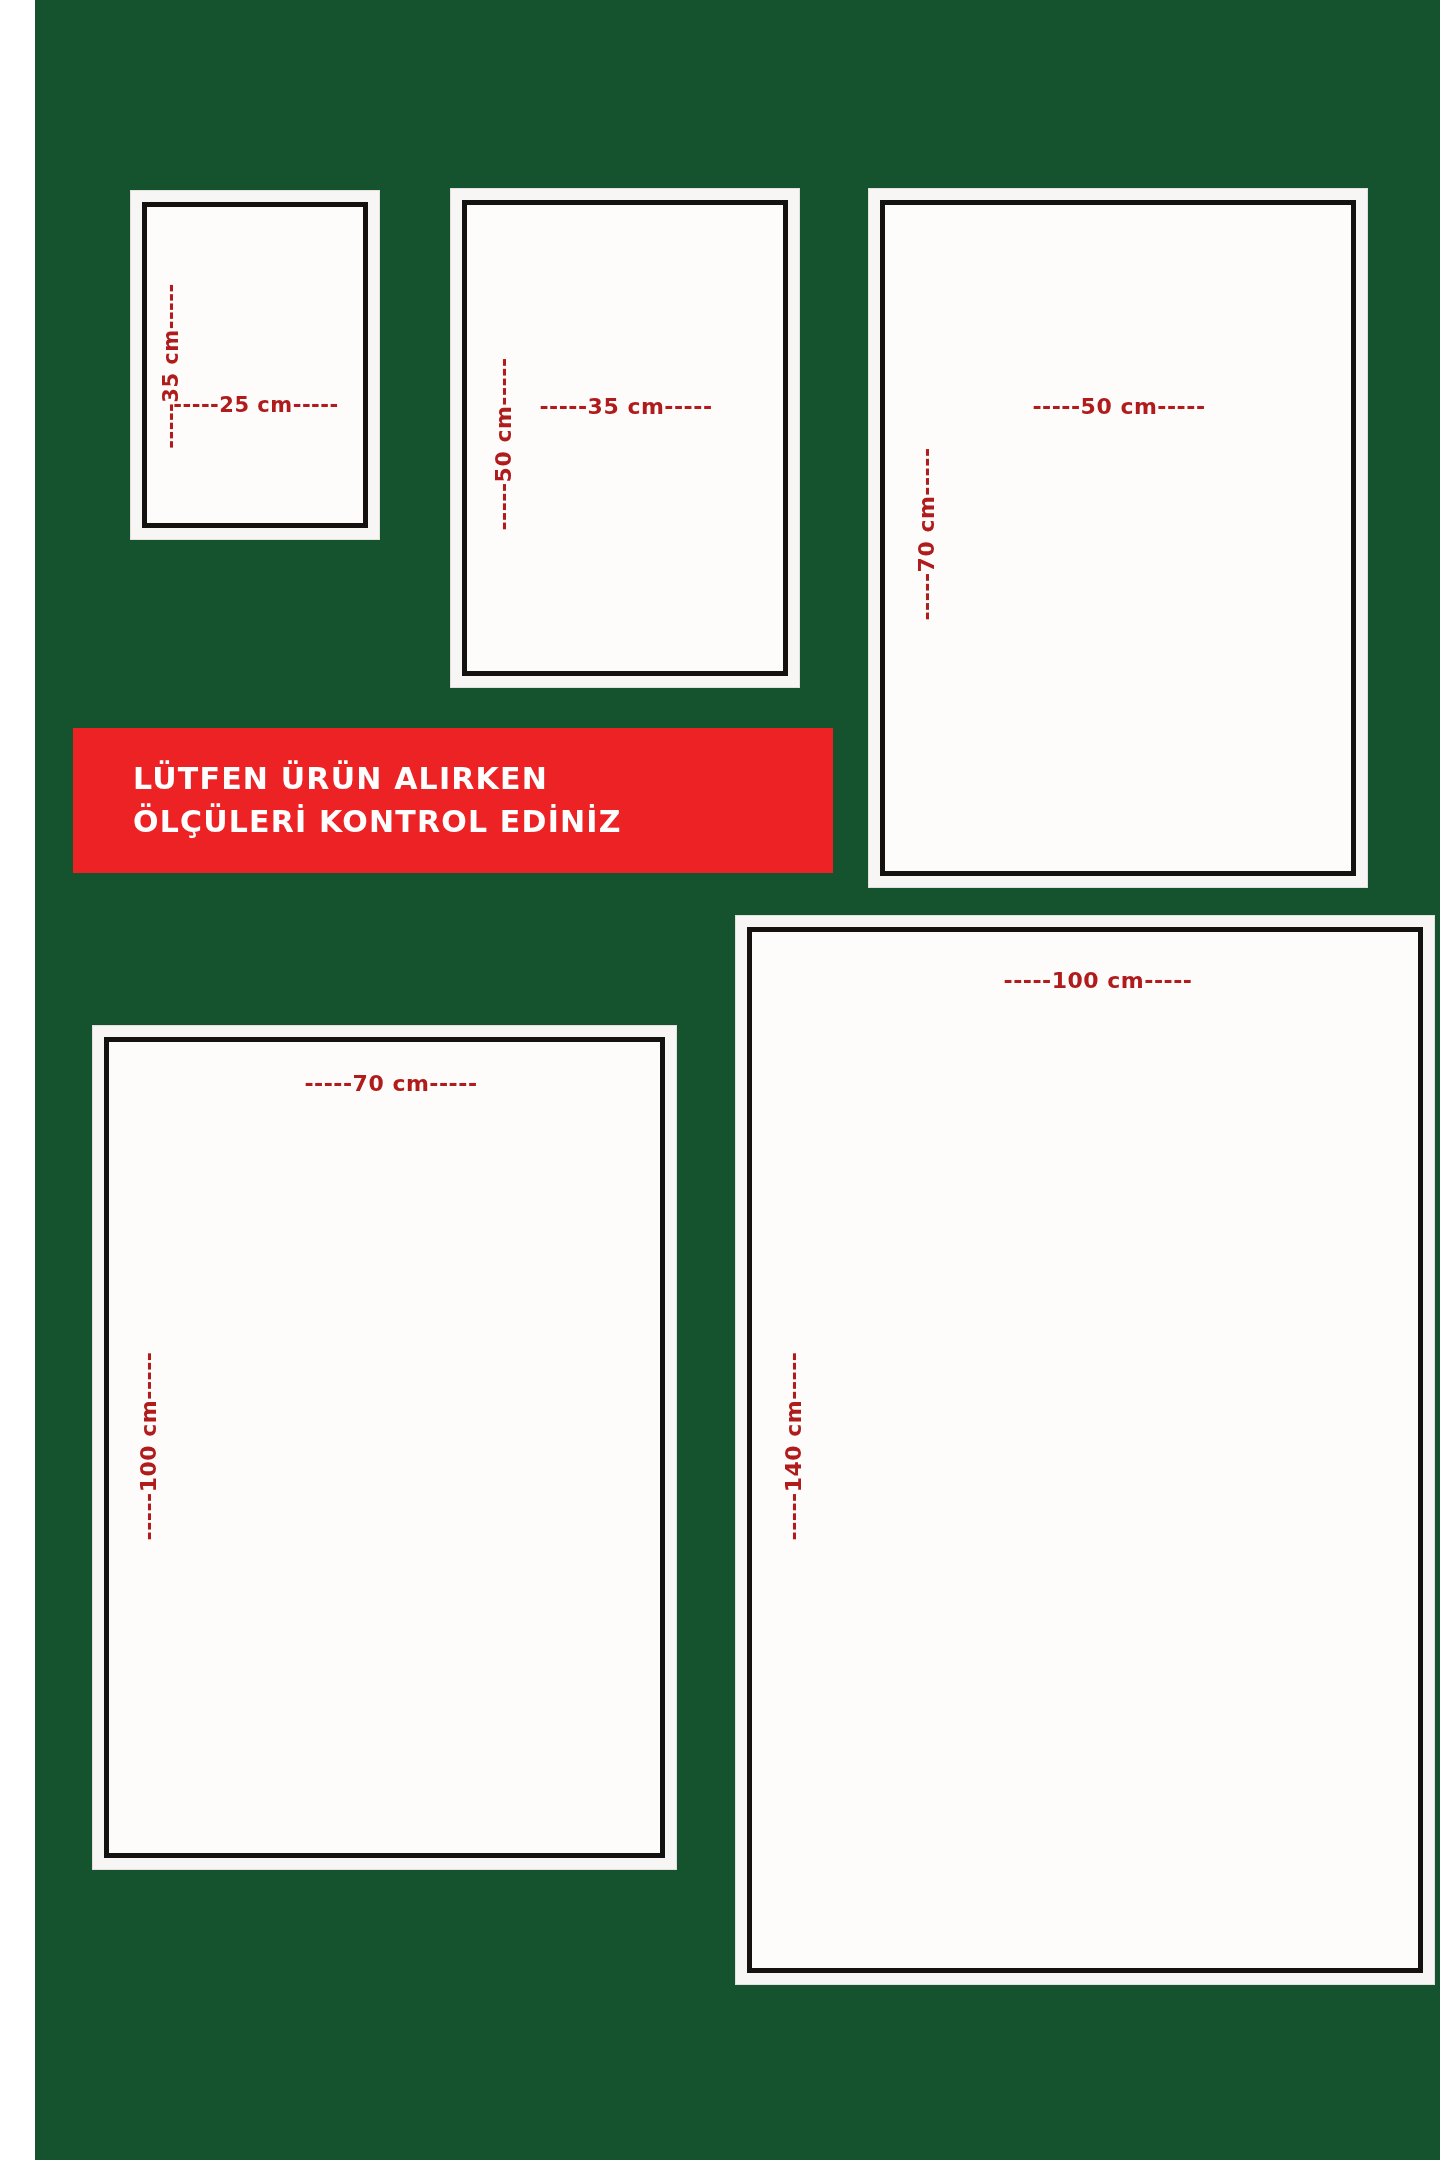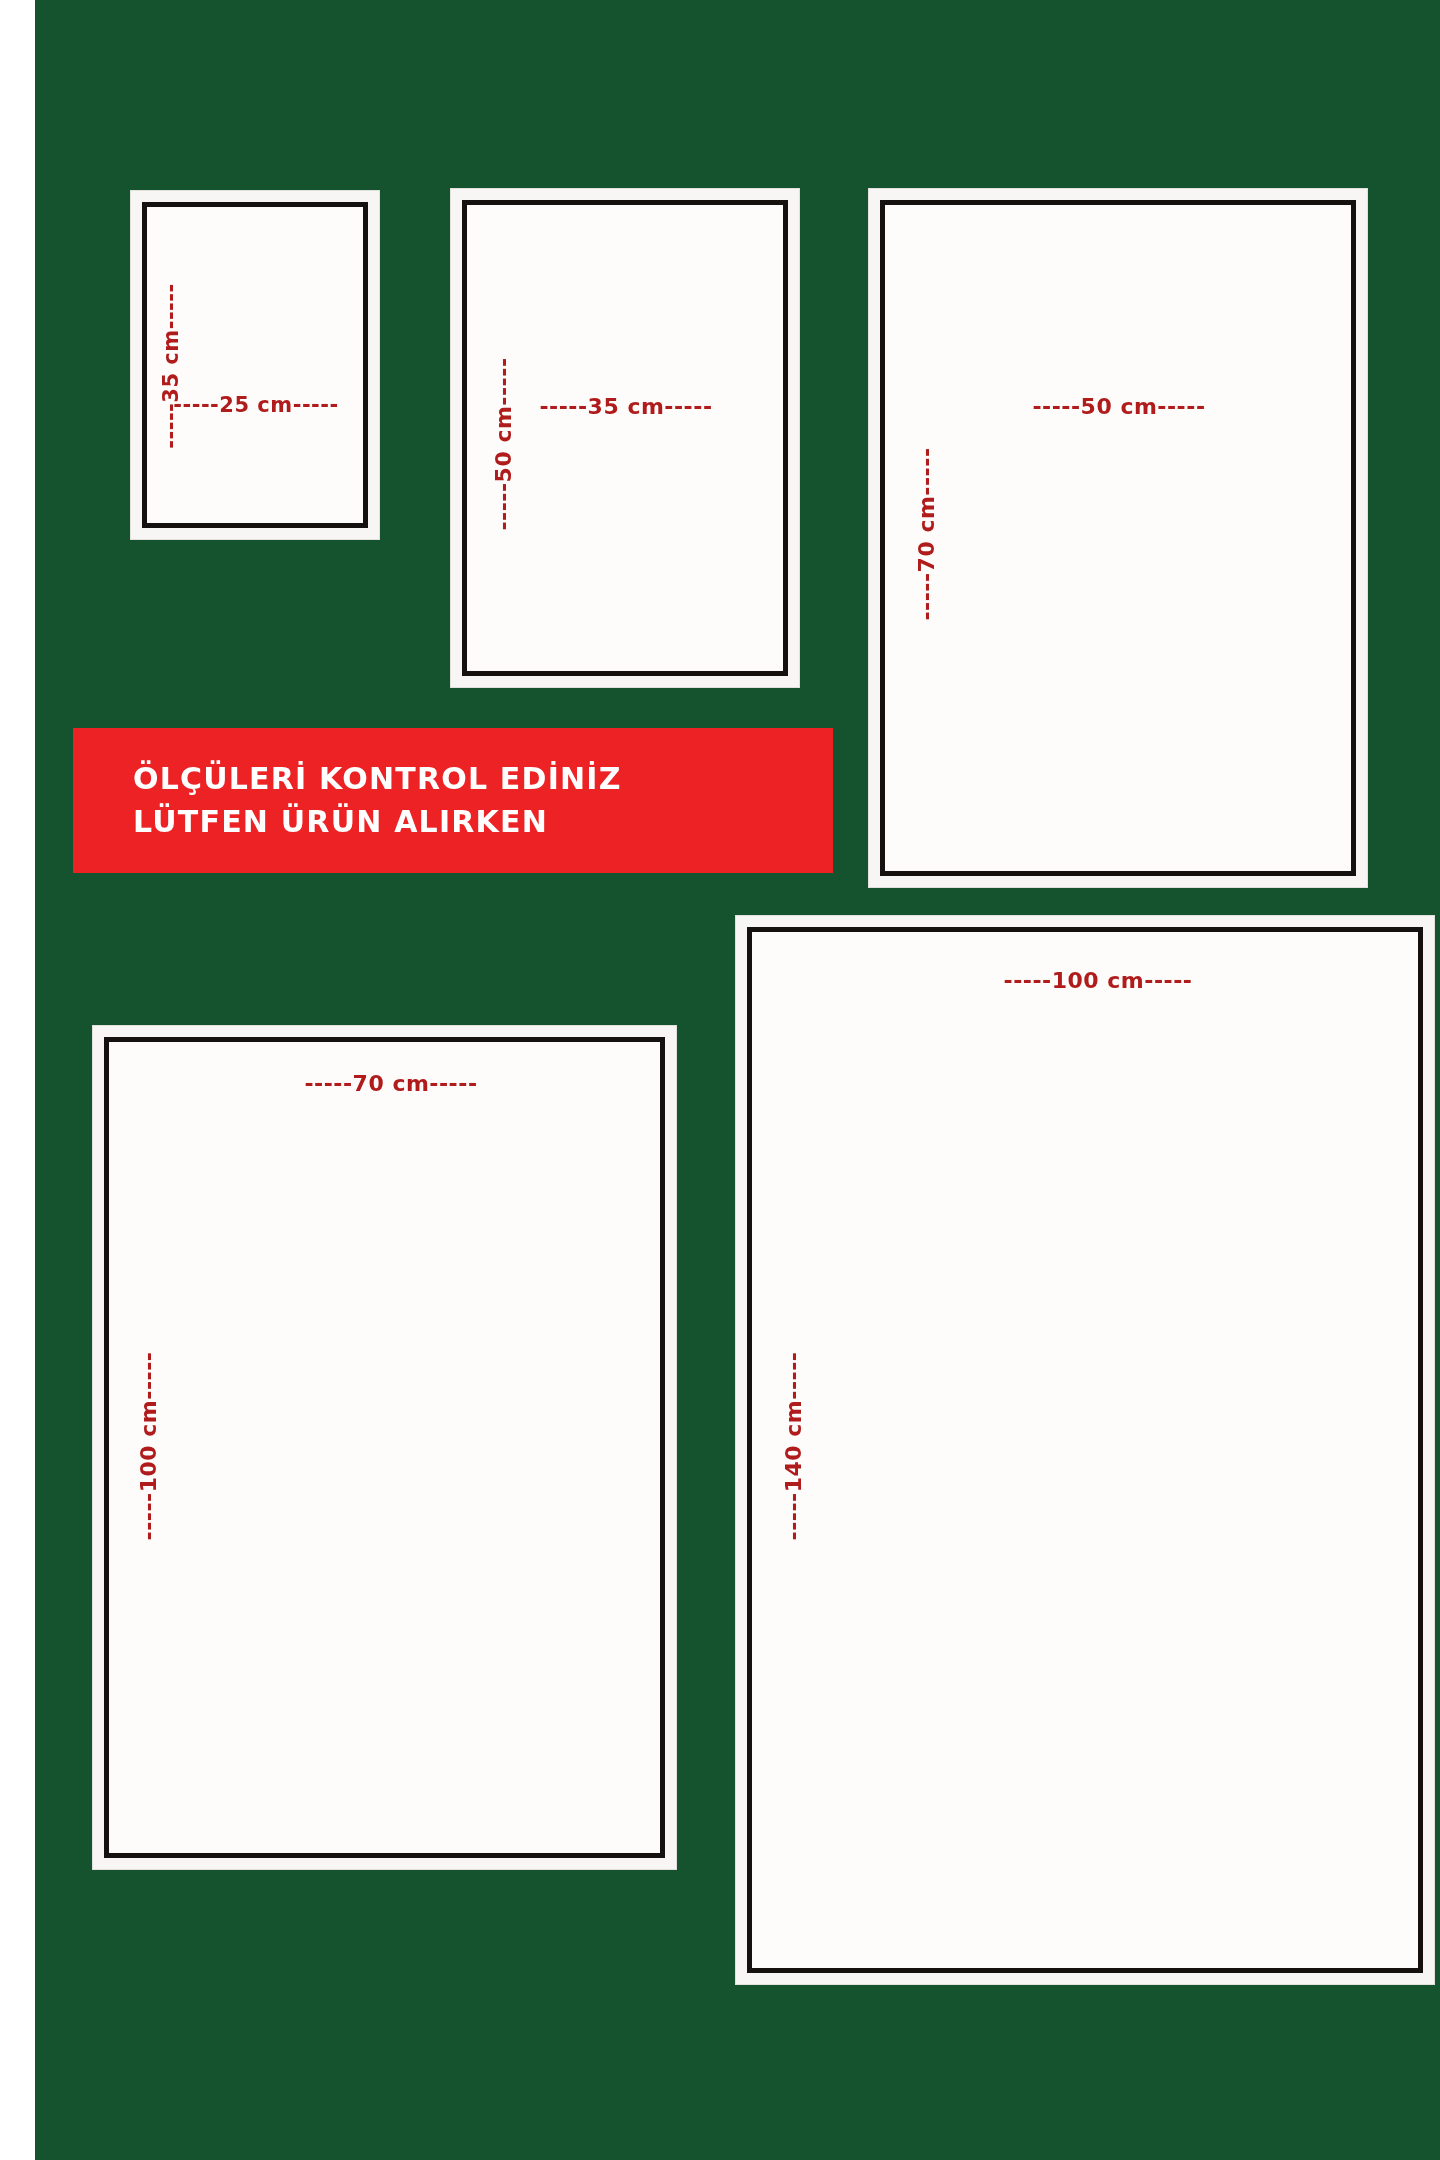--- a/index.html
+++ b/index.html
@@ -111,17 +111,17 @@
     <div class="dim dim-v" style="left:55px; top:420px; font-size:22px;">-----100 cm-----</div>
   </div>
 
   <div class="frame" style="left:700px; top:915px; width:700px; height:1070px;">
     <div class="inner"></div>
     <div class="dim dim-h" style="left:362px; top:52px; font-size:22px;">-----100 cm-----</div>
     <div class="dim dim-v" style="left:57px; top:530px; font-size:22px;">-----140 cm-----</div>
   </div>
 
   <div id="notice" style="left:38px; top:728px; width:760px; height:145px;">
+    <div class="line">LÜTFEN ÜRÜN ALIRKEN</div>
     <div class="line">ÖLÇÜLERİ KONTROL EDİNİZ</div>
-    <div class="line">LÜTFEN ÜRÜN ALIRKEN</div>
   </div>
 
 </div>
 
 </body></html>

